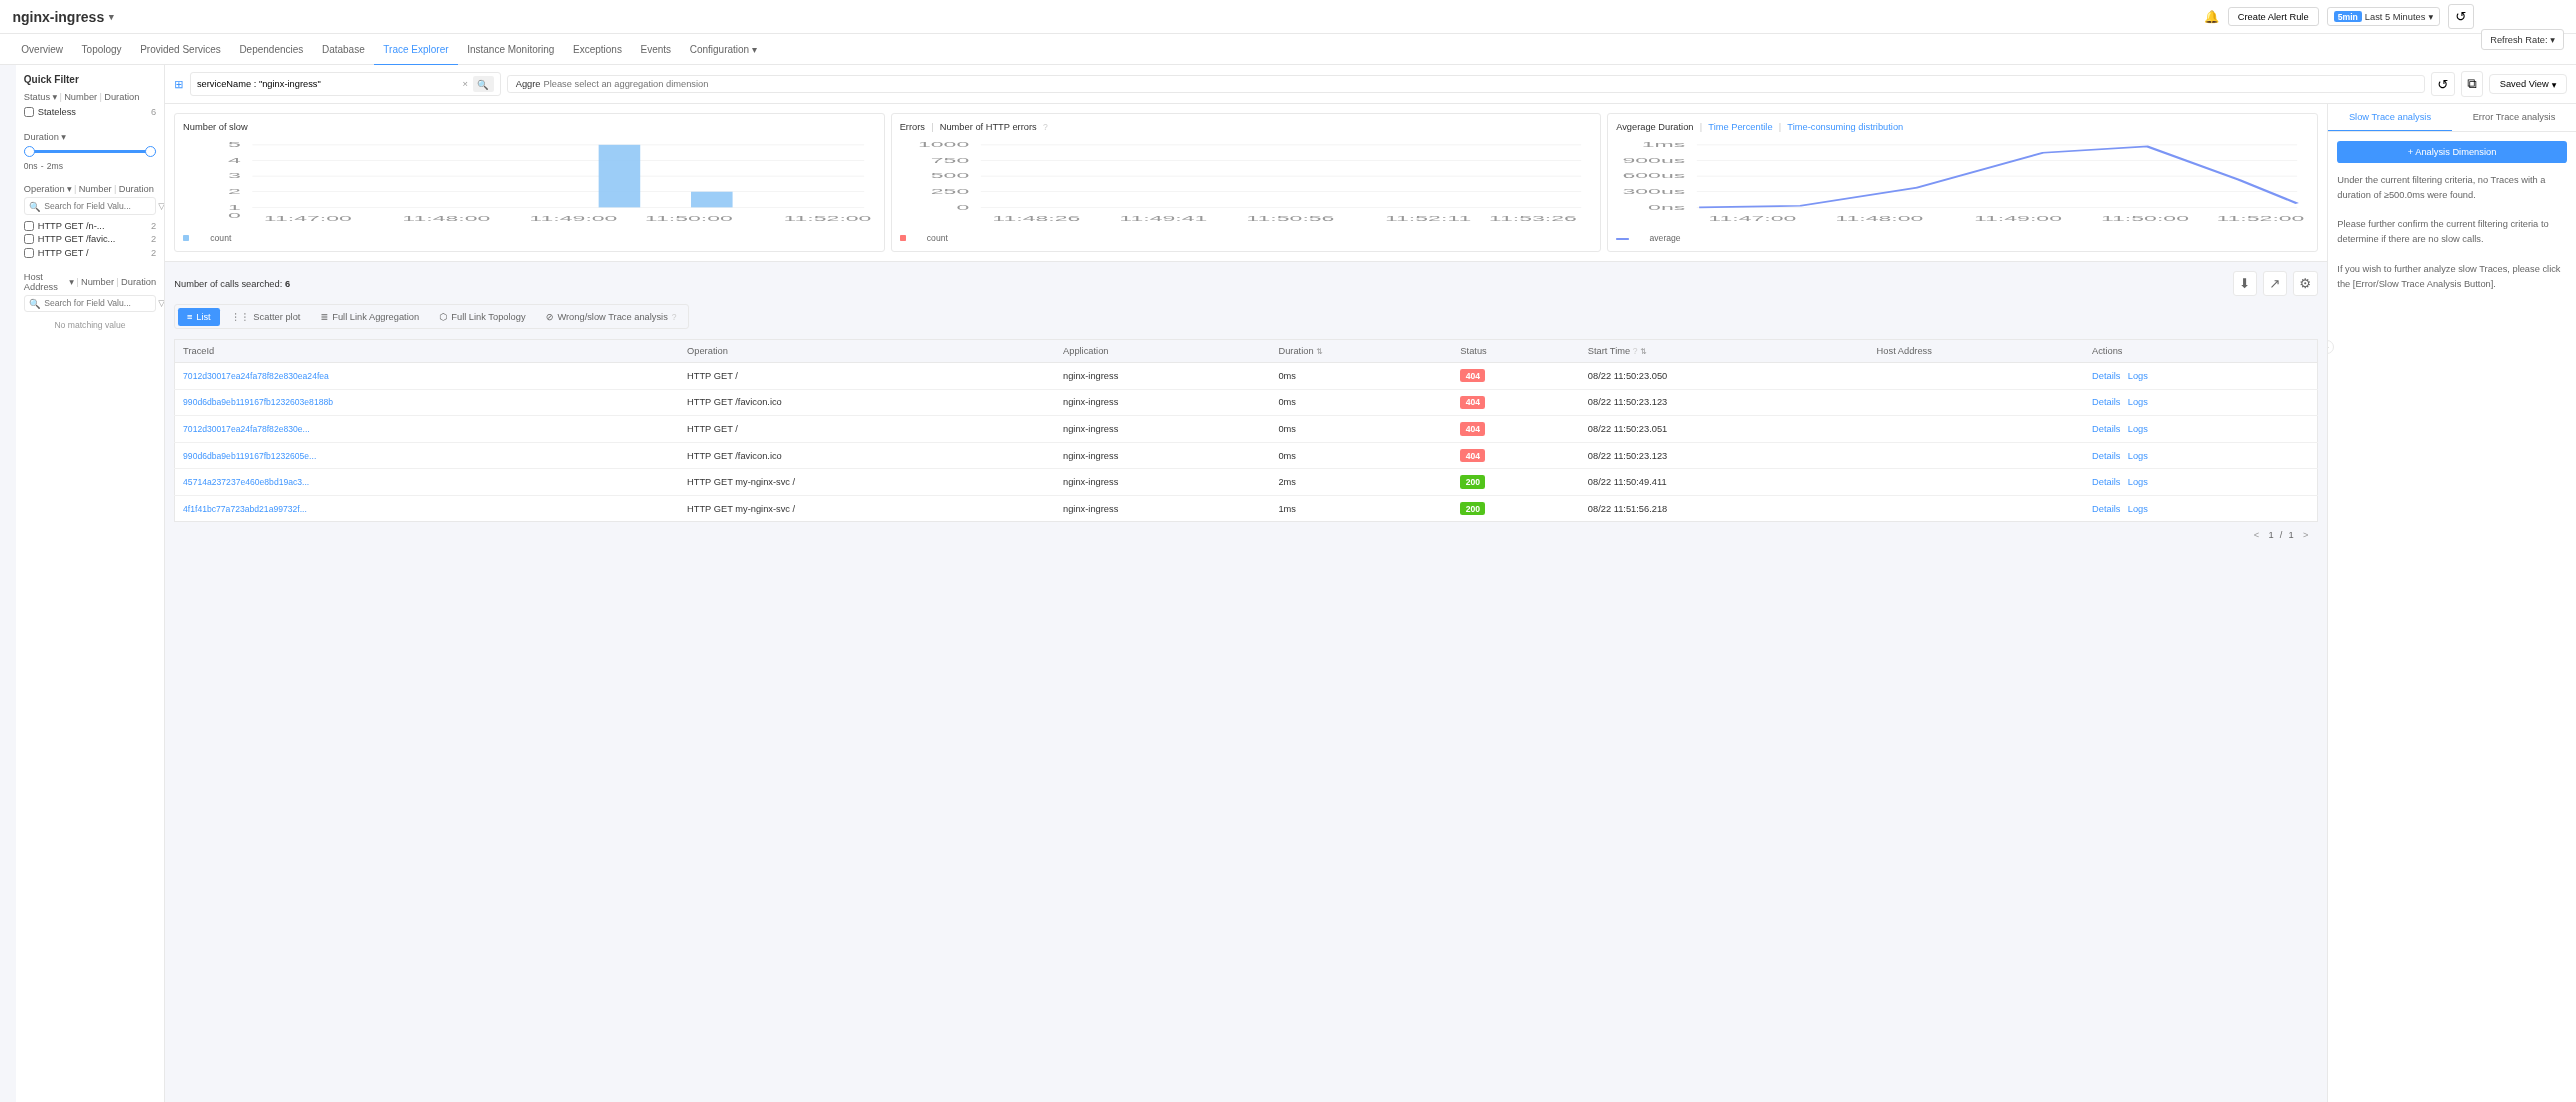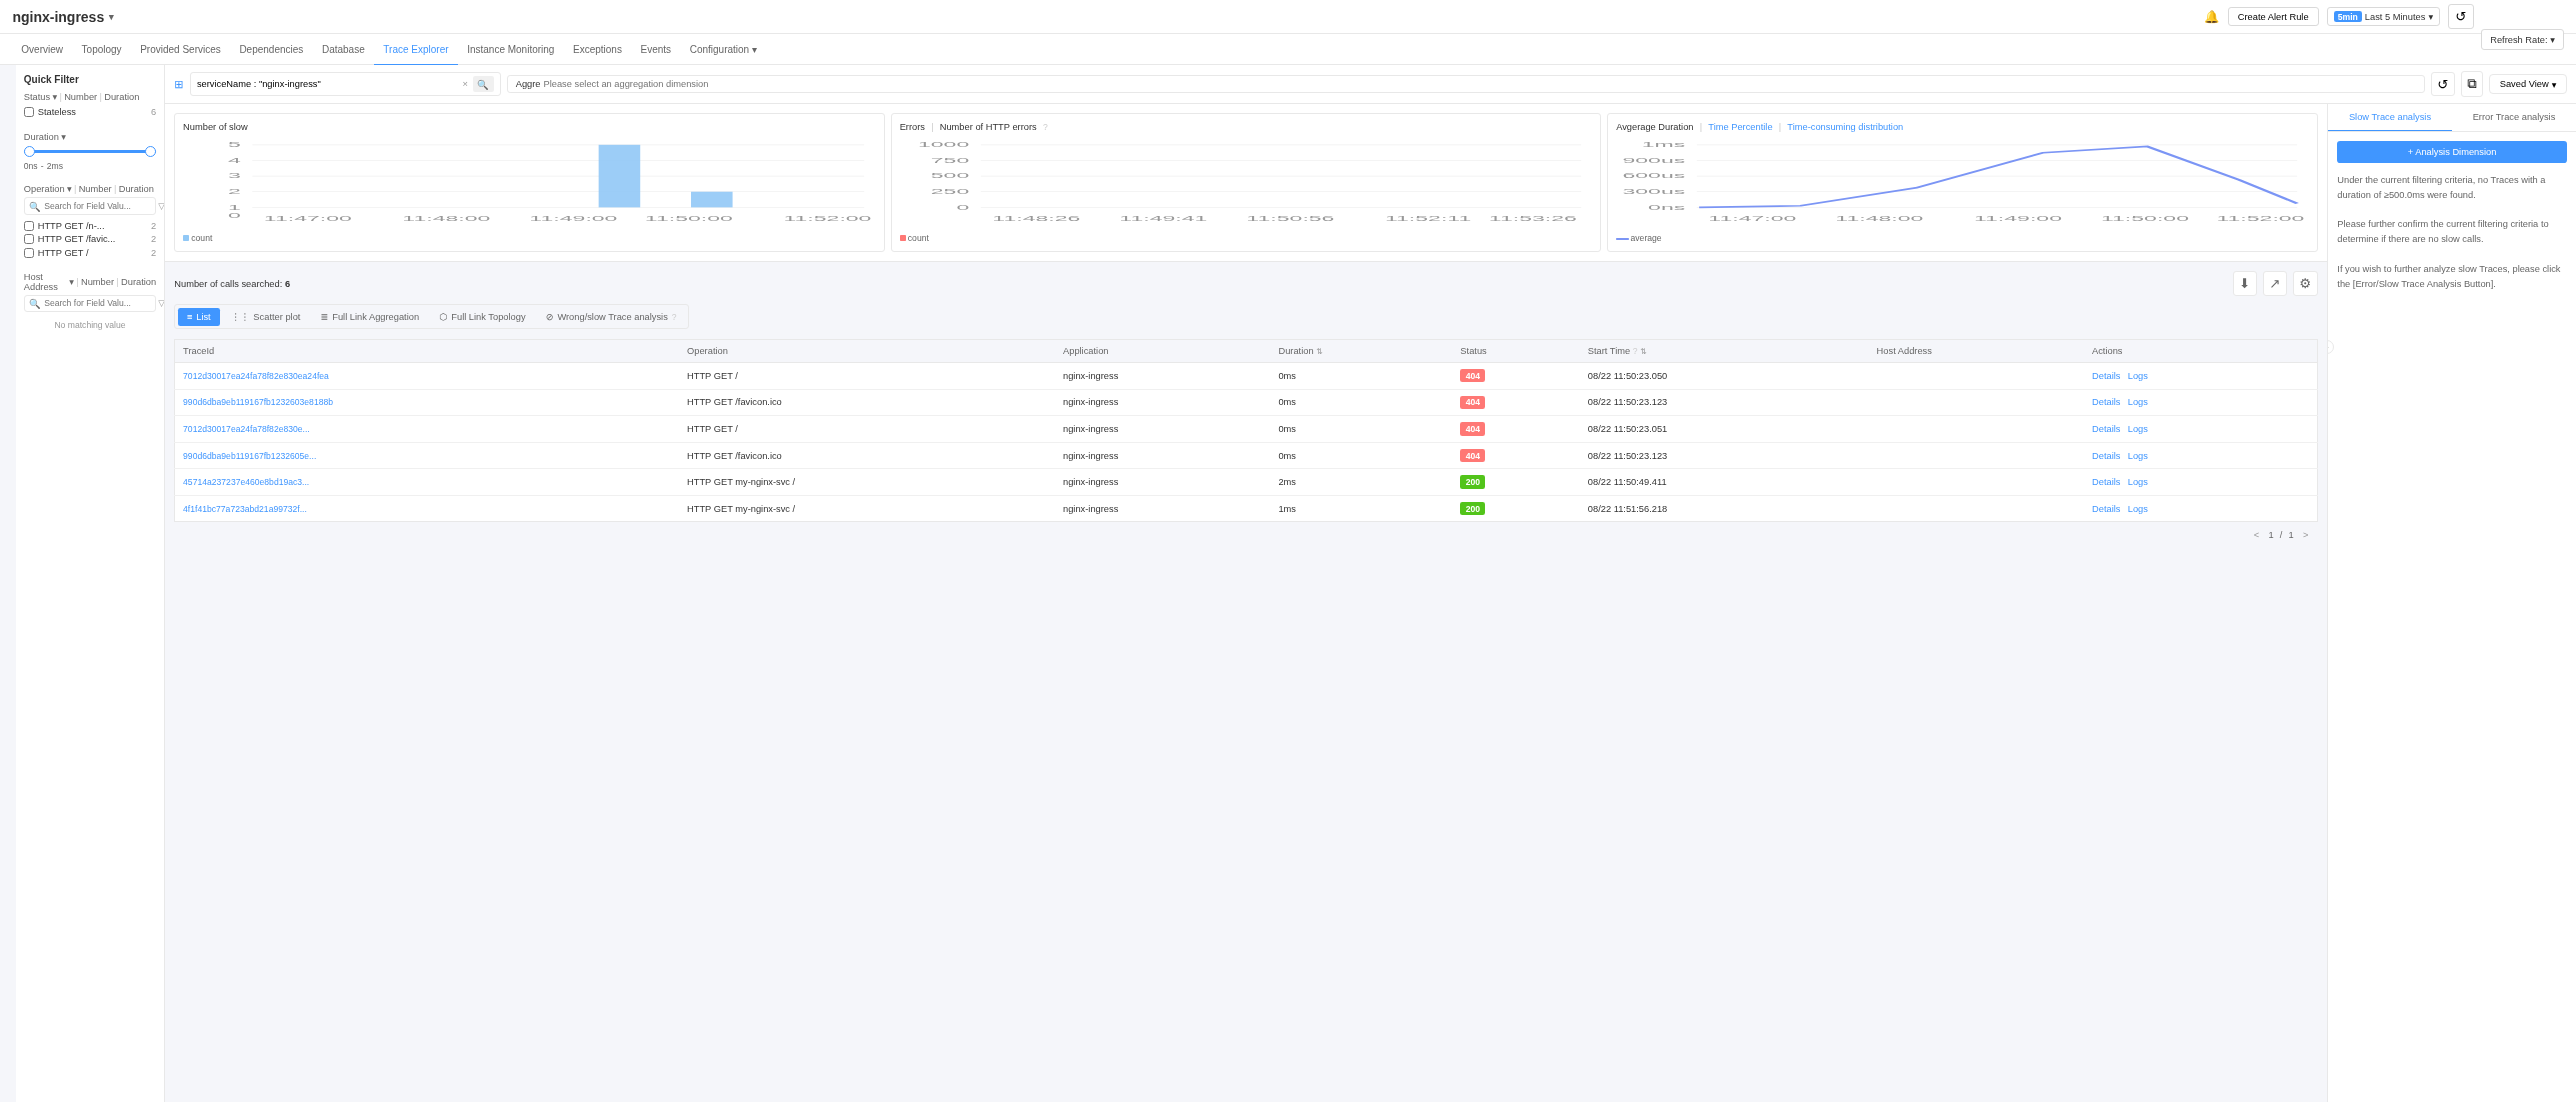--- a/index.html
+++ b/index.html
@@ -61,21 +61,21 @@
     .saved-view-btn { border: 0.8px solid #e8e8e8; background: #fff; padding: 3.9px 9.3px; border-radius: 4px; cursor: pointer; font-size: 9.3px; display: flex; align-items: center; gap: 3.1px; white-space: nowrap; }
     .icon-btn { border: 0.8px solid #e8e8e8; background: #fff; padding: 3.9px 5.4px; border-radius: 3.1px; cursor: pointer; }
 
     
     .charts-area { display: flex; gap: 6.2px; padding: 9.3px; background: #fff; border-bottom: 0.8px solid #e8e8e8; }
     .chart-panel { flex: 1; border: 0.8px solid #e8e8e8; border-radius: 3.1px; padding: 7.8px; background: #fff; }
     .chart-title { font-size: 9.3px; font-weight: 500; color: #333; margin-bottom: 4.7px; display: flex; align-items: center; gap: 6.2px; }
     .chart-title .separator { color: #ccc; }
     .chart-title .link { color: #4096ff; cursor: pointer; }
     .chart-area { height: 93px; position: relative; }
-    .chart-legend { font-size: 8.6px; color: #666; display: flex; align-items: center; gap: 2px; margin-top: 3.1px; }
+    .chart-legend { font-size: 8.6px; color: #666; display: flex; align-items: center; gap: 21px; margin-top: 3.1px; }
     .legend-dot { width: 6.2px; height: 6.2px; border-radius: 0.8px; display: inline-block; }
 
     
     .results-area { padding: 9.3px; }
     .results-header { display: flex; align-items: center; justify-content: space-between; margin-bottom: 7.8px; }
     .results-actions { display: flex; align-items: center; gap: 6.2px; }
     .icon-action-btn { border: 0.8px solid #e8e8e8; background: #fff; padding: 3.9px 5.4px; border-radius: 3.1px; cursor: pointer; color: #666; }
 
     
     .view-tabs { display: flex; align-items: center; gap: 1.6px; margin-bottom: 9.3px; border: 0.8px solid #e8e8e8; border-radius: 3.1px; background: #f5f6fa; padding: 2.3px; width: fit-content; }

